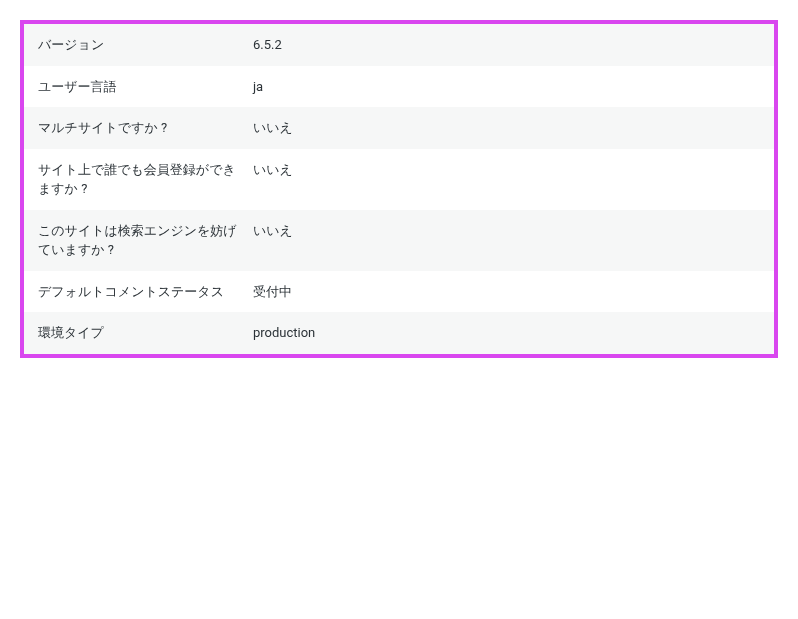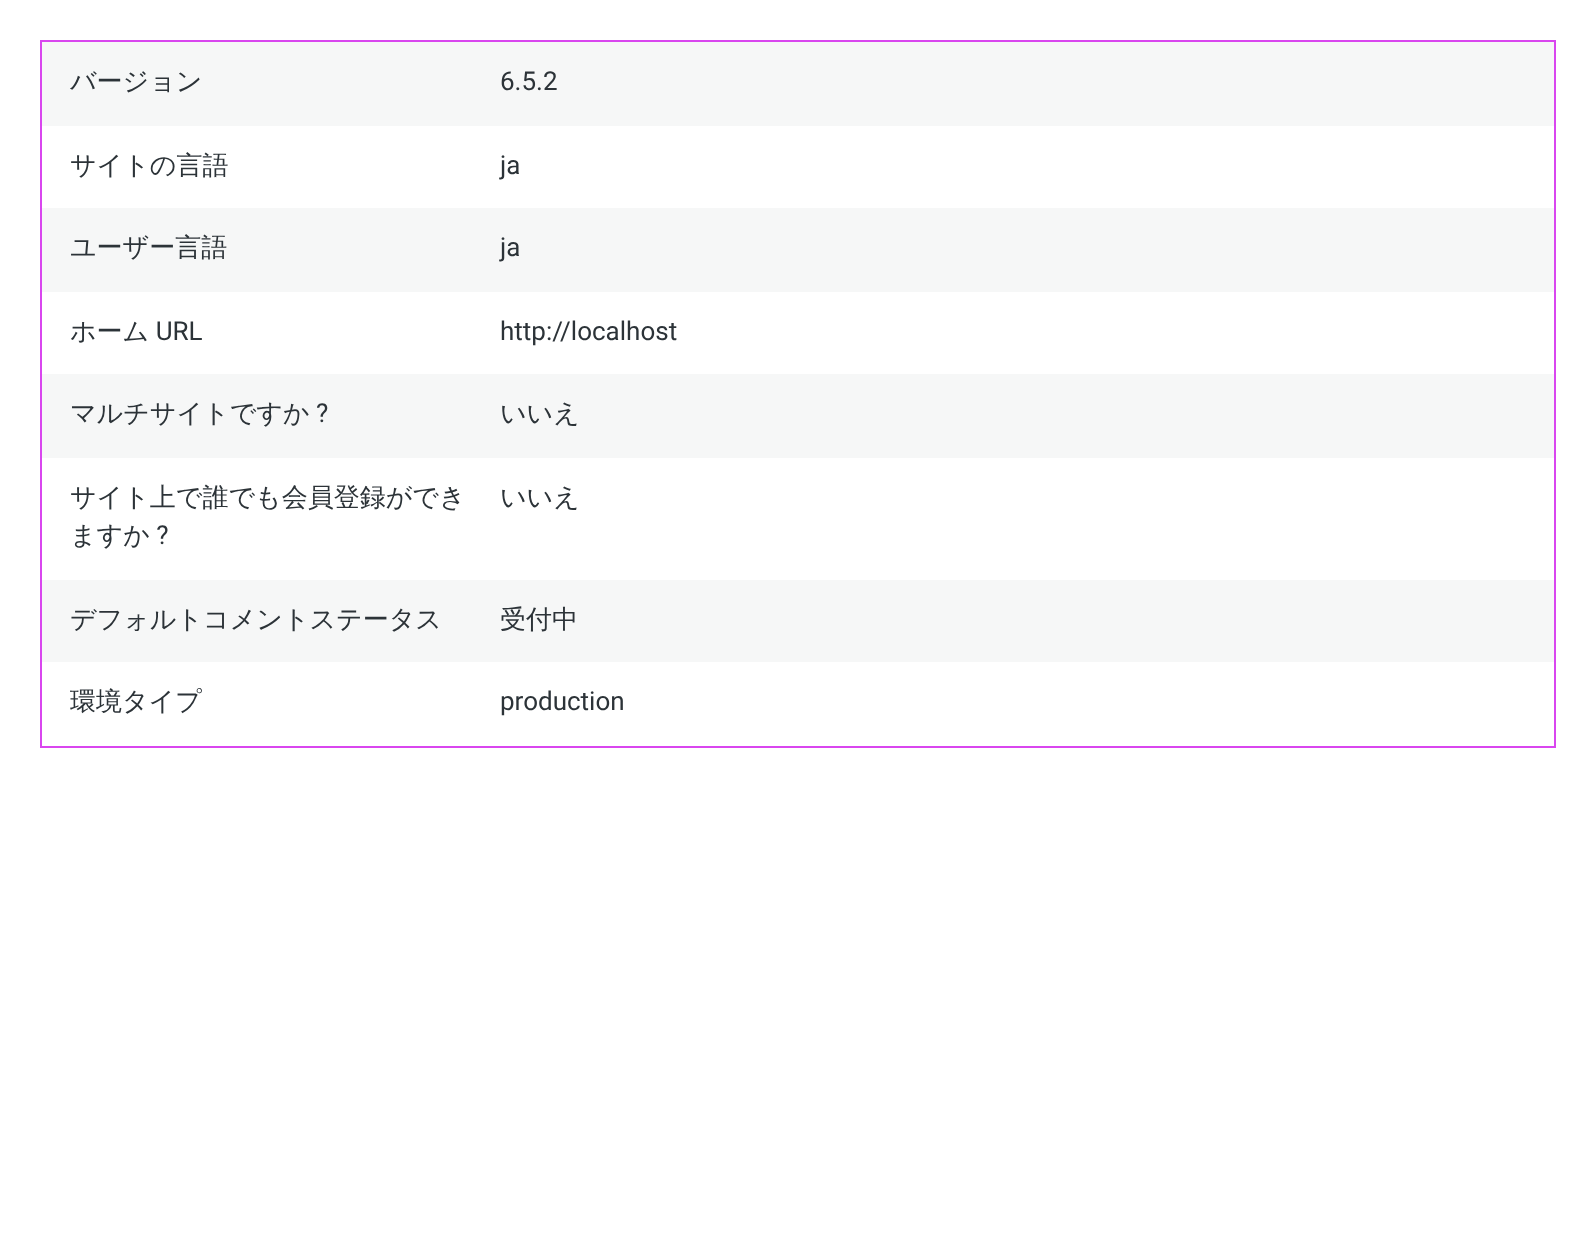--- a/index.html
+++ b/index.html
@@ -8,21 +8,21 @@
       padding: 0;
     }
     body {
       font-family: -apple-system, BlinkMacSystemFont, "Segoe UI", Roboto, "Helvetica Neue", Arial, sans-serif;
       font-size: 13px;
       color: #1d2327;
       background: #fff;
       padding: 20px;
     }
     .table-container {
-      border: 1px solid #d946ef;
+      border: 4px solid #d946ef;
       width: 758px;
     }
     table {
       width: 100%;
       border-collapse: collapse;
       table-layout: fixed;
     }
     tr:nth-child(odd) {
       background-color: #f6f7f7;
     }
@@ -49,37 +49,33 @@
 <body>
 
 <div class="table-container">
   <table>
     <tbody id="table-body">
     <tr>
           <td class="label">バージョン</td>
           <td class="value">6.5.2</td>
         </tr>
         <tr>
-          <td class="label">サイトの言語</td>
-          <td class="value">ja</td>
-        </tr>
-        <tr>
           <td class="label">ユーザー言語</td>
           <td class="value">ja</td>
-        </tr>
-        <tr>
-          <td class="label">ホーム URL</td>
-          <td class="value">http://localhost</td>
         </tr>
         <tr>
           <td class="label">マルチサイトですか ?</td>
           <td class="value">いいえ</td>
         </tr>
         <tr>
           <td class="label">サイト上で誰でも会員登録ができますか ?</td>
+          <td class="value">いいえ</td>
+        </tr>
+        <tr>
+          <td class="label">このサイトは検索エンジンを妨げていますか ?</td>
           <td class="value">いいえ</td>
         </tr>
         <tr>
           <td class="label">デフォルトコメントステータス</td>
           <td class="value">受付中</td>
         </tr>
         <tr>
           <td class="label">環境タイプ</td>
           <td class="value">production</td>
         </tr>

